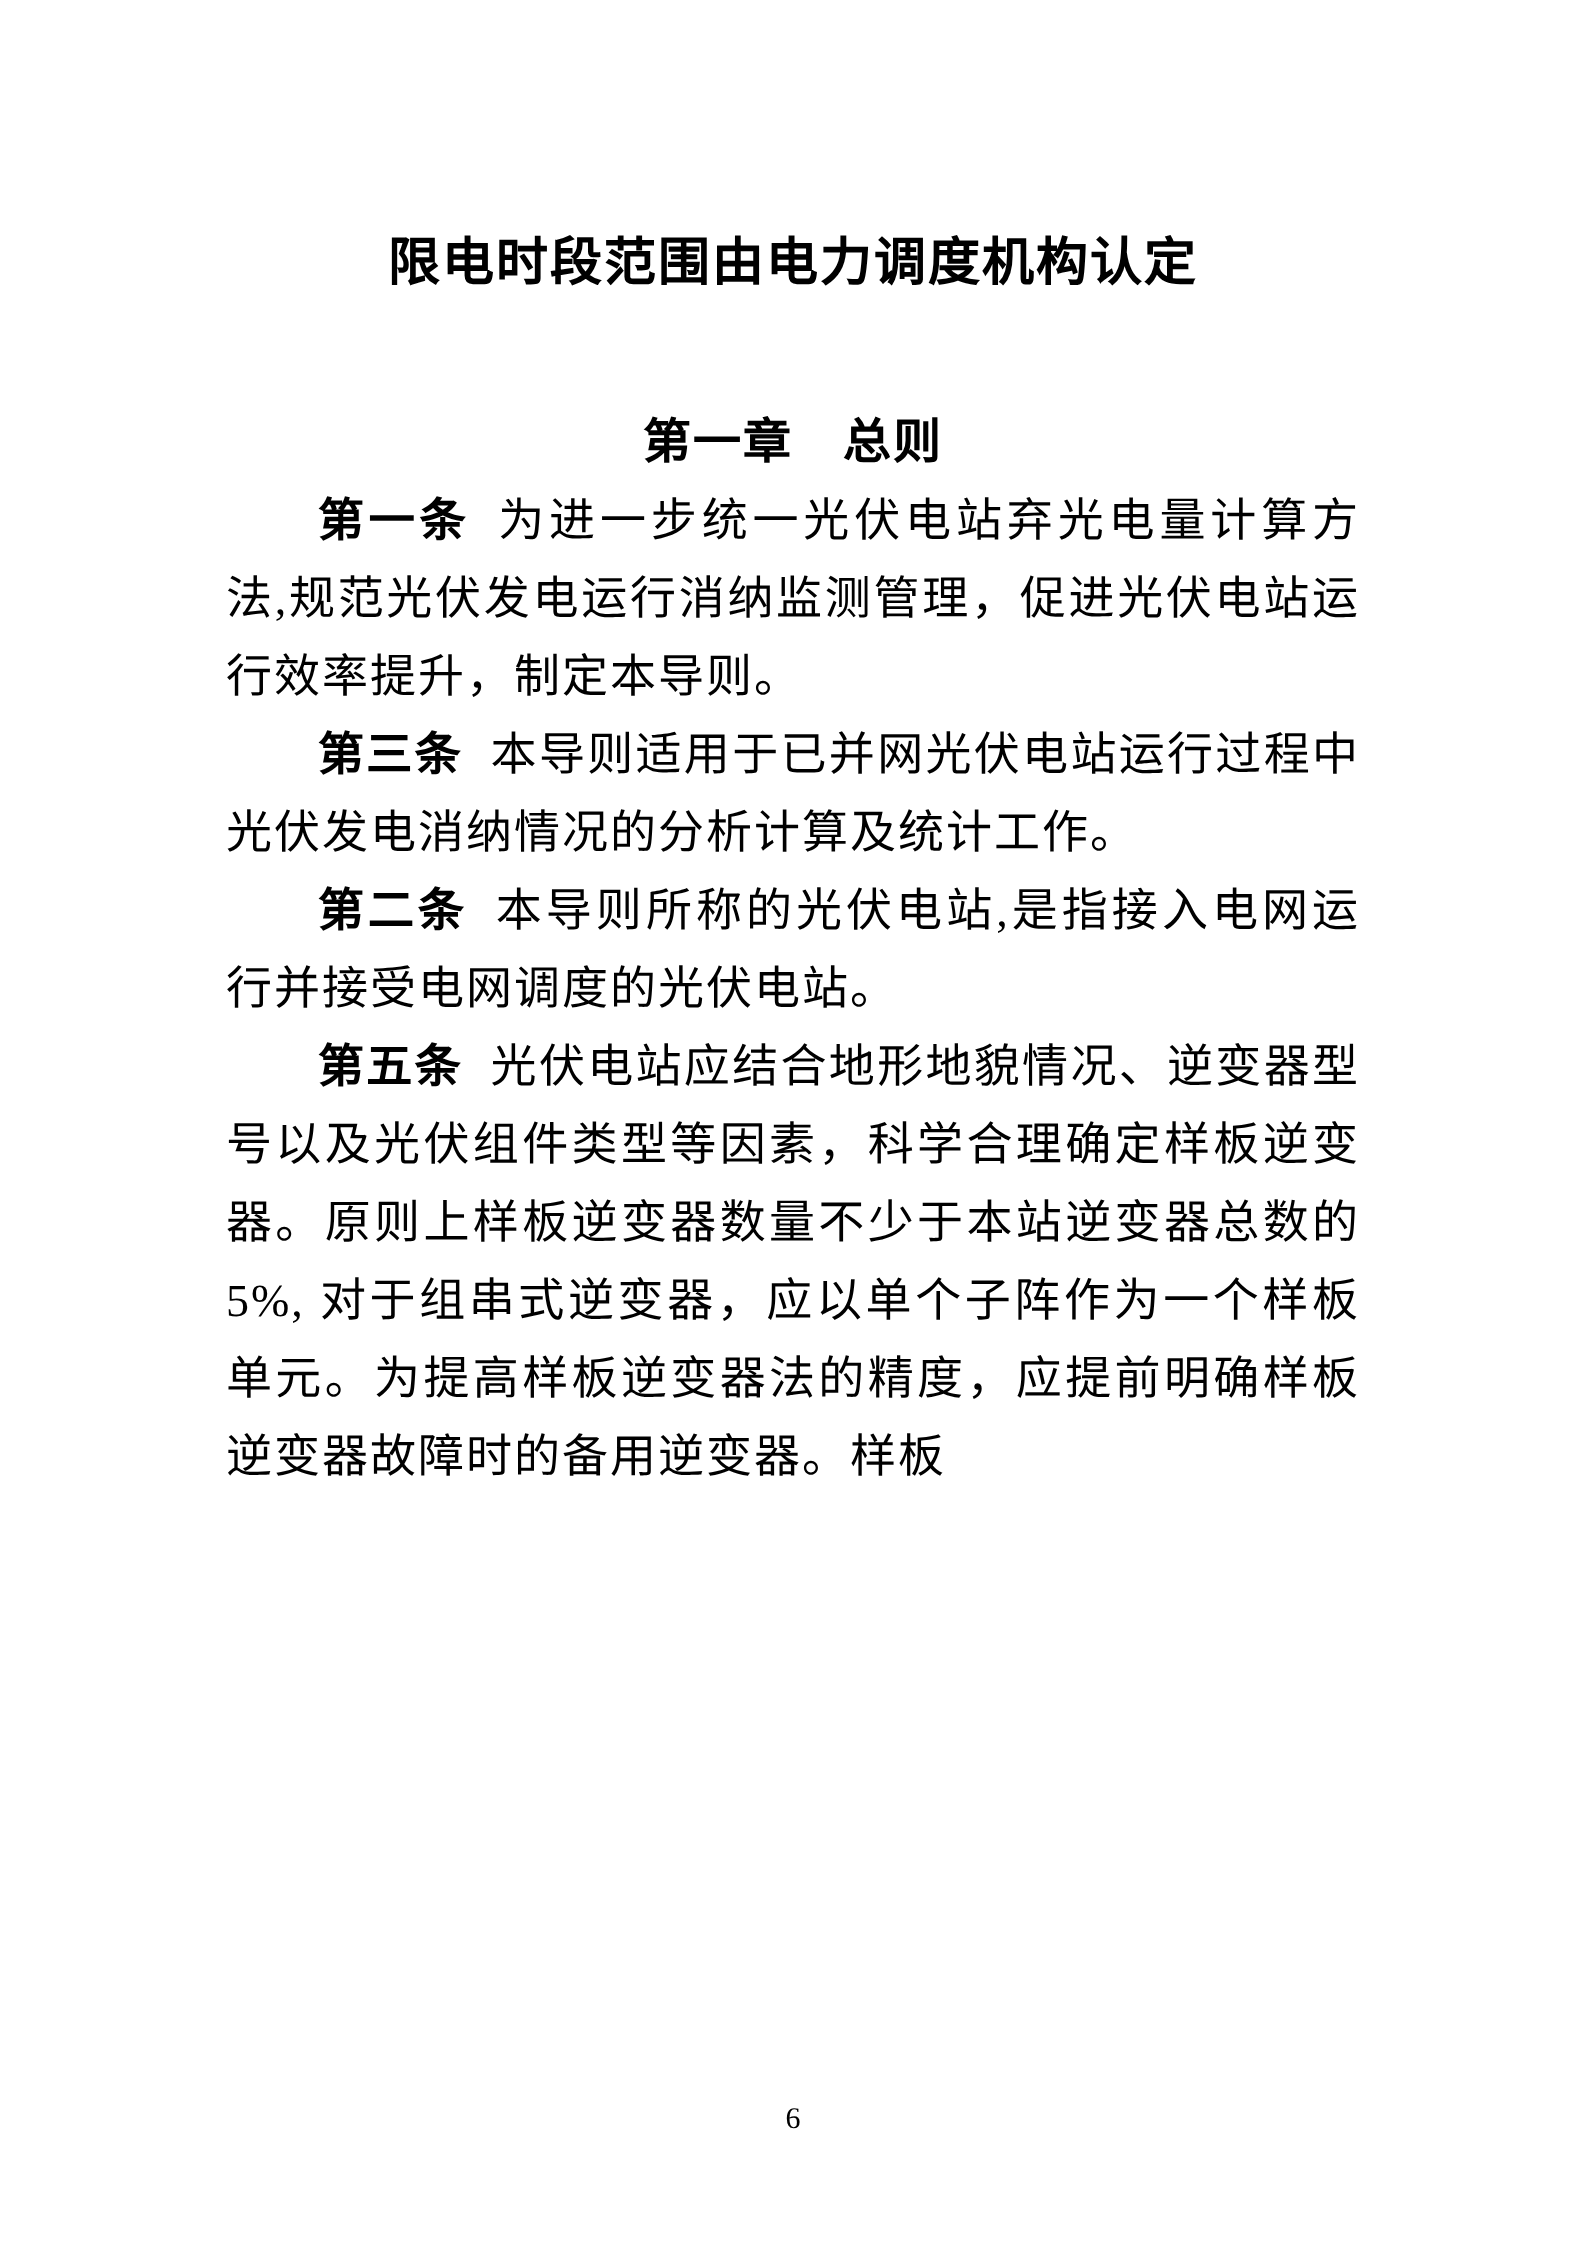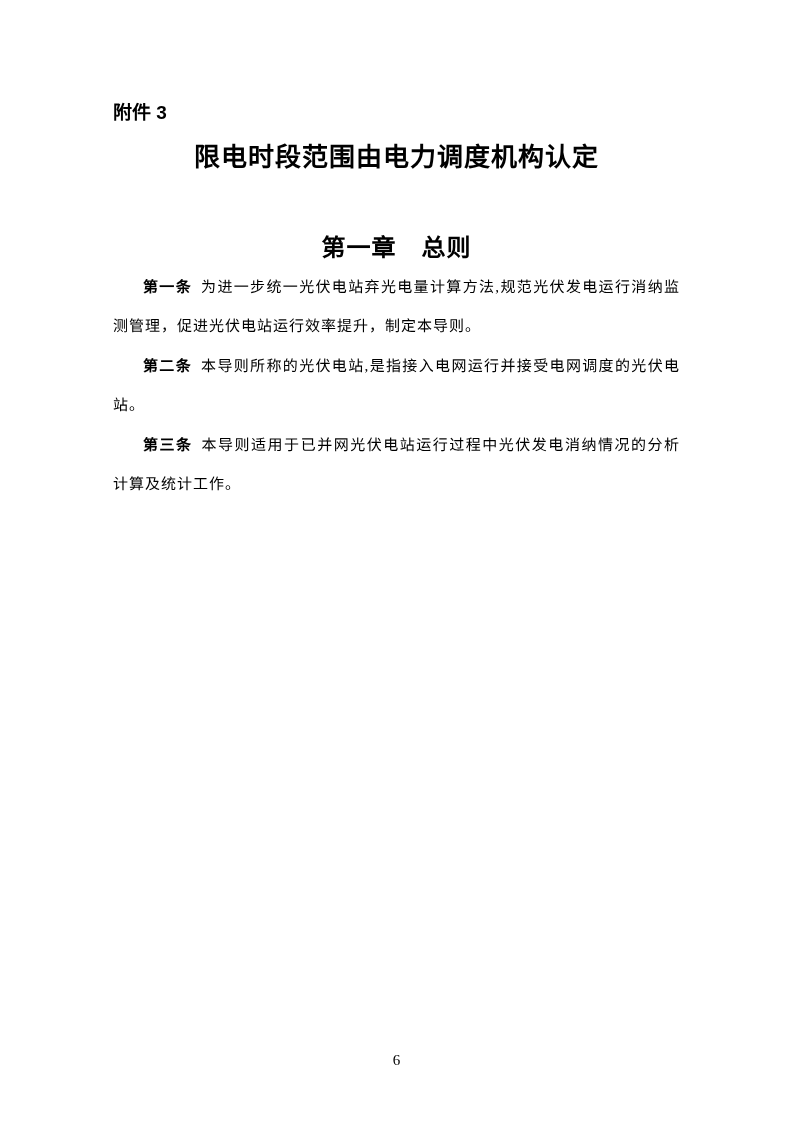--- a/index.html
+++ b/index.html
@@ -42,21 +42,21 @@
     font-weight: bold;
     font-size: 24px;
     line-height: 39px;
     text-align: center;
     letter-spacing: 1px;
   }
   .chapter-heading.first {
     margin-top: 54px;
   }
   .article {
-    font-size: 15px;
+    font-size: 23px;
     line-height: 39px;
     text-align: justify;
     text-indent: 2em;
     letter-spacing: 1px;
   }
   .article-label {
     font-family: "Liberation Sans", sans-serif;
     font-weight: bold;
     margin-right: 0.6em;
   }
@@ -70,37 +70,39 @@
     line-height: 20px;
     font-family: "Liberation Serif", serif;
   }
 </style>
 </head>
 <body>
 
 <div class="page">
   <div class="content">
 
-    <div class="attachment">附件 3</div>
 
     <h1 class="doc-title">限电时段范围由电力调度机构认定</h1>
 
     <h2 class="chapter-heading first">第一章　总则</h2>
 
     <p class="article">
       <span class="article-label">第一条</span><span>为进一步统一光伏电站弃光电量计算方法,规范光伏发电运行消纳监测管理，促进光伏电站运行效率提升，制定本导则。</span>
     </p>
 
     <p class="article">
-      <span class="article-label">第二条</span><span>本导则所称的光伏电站,是指接入电网运行并接受电网调度的光伏电站。</span>
+      <span class="article-label">第三条</span><span>本导则适用于已并网光伏电站运行过程中光伏发电消纳情况的分析计算及统计工作。</span>
     </p>
 
     <p class="article">
-      <span class="article-label">第三条</span><span>本导则适用于已并网光伏电站运行过程中光伏发电消纳情况的分析计算及统计工作。</span>
+      <span class="article-label">第二条</span><span>本导则所称的光伏电站,是指接入电网运行并接受电网调度的光伏电站。</span>
     </p>
 
 
 
+    <p class="article">
+      <span class="article-label">第五条</span><span>光伏电站应结合地形地貌情况、逆变器型号以及光伏组件类型等因素，科学合理确定样板逆变器。原则上样板逆变器数量不少于本站逆变器总数的 5%, 对于组串式逆变器，应以单个子阵作为一个样板单元。为提高样板逆变器法的精度，应提前明确样板逆变器故障时的备用逆变器。样板</span>
+    </p>
 
   </div>
 
   <div class="page-number">6</div>
 </div>
 
 </body></html>

